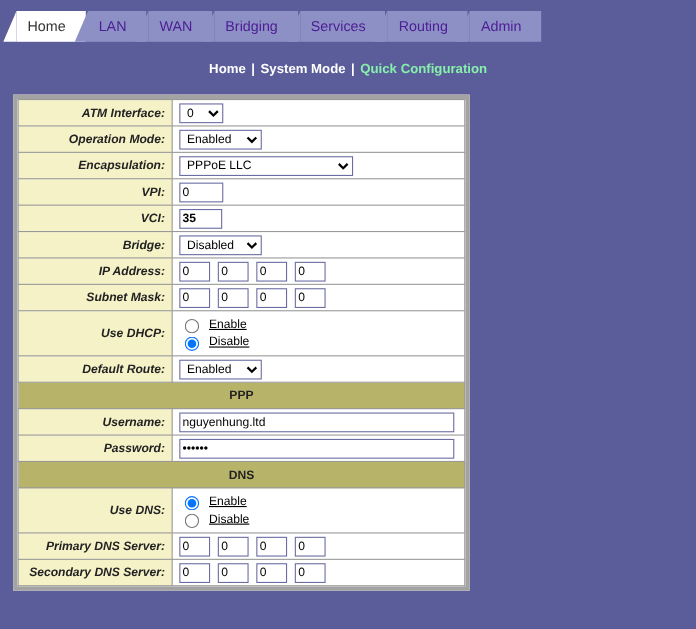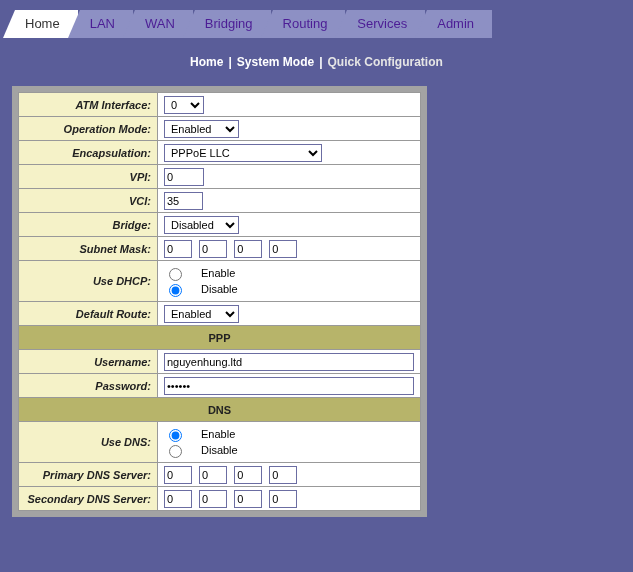--- a/index.html
+++ b/index.html
@@ -44,24 +44,24 @@
     height: 48px;
     display: flex;
     justify-content: center;
     align-items: center;
     color: #fff;
     font-weight: bold;
     font-size: 12px;
     gap: 5px;
   }
   .breadcrumb .sep { color: #fff; }
-  .breadcrumb .current { color: #e5e5e5; }
+  .breadcrumb .current { color: #86efac; }
   .panel {
     background: #fff;
-    border: 6px solid #a3a3a3;
+    border: 4px solid #a3a3a3;
     margin-left: 12px;
     width: 415px;
     max-height: 486px;
     overflow: hidden;
   }
   table.form { width: 100%; border-collapse: collapse; }
   table.form td {
     border: 1px solid #999;
     padding: 2px 6px;
     height: 24px;
@@ -88,33 +88,33 @@
   }
   select, input[type=text], input[type=password] {
     font-size: 11px;
     border: 1px solid #6b6da2;
     background: #fff;
     height: 18px;
     padding: 0 2px;
   }
   .octet { width: 28px; text-align: left; margin-right: 4px; }
   .wide { width: 250px; }
-  .radio-row { display: flex; align-items: flex-end; gap: 16px; line-height: 16px; }
+  .radio-row { display: flex; align-items: flex-end; gap: 6px; line-height: 16px; text-decoration: underline; }
   .radio-group { padding: 2px 0; }
 </style>
 </head>
 <body>
 
 <div class="tabbar">
   <div class="tab active">Home</div>
   <div class="tab">LAN</div>
   <div class="tab">WAN</div>
   <div class="tab">Bridging</div>
+  <div class="tab">Services</div>
   <div class="tab">Routing</div>
-  <div class="tab">Services</div>
   <div class="tab">Admin</div>
 </div>
 
 <div class="breadcrumb">
   <span>Home</span>
   <span class="sep">|</span>
   <span>System Mode</span>
   <span class="sep">|</span>
   <span class="current">Quick Configuration</span>
 </div>
@@ -147,32 +147,41 @@
 <tr>
   <td class="label">VPI:</td>
   <td class="value">
     <input type="text" style="width: 40px;" value="0">
   </td>
 </tr>
 
 <tr>
   <td class="label">VCI:</td>
   <td class="value">
-    <input type="text" style="width: 39px;" value="35">
+    <input type="text" style="width: 39px; font-weight: bold;" value="35">
   </td>
 </tr>
 
 <tr>
   <td class="label">Bridge:</td>
   <td class="value">
     <select style="width:75px"><option>Disabled</option></select>
   </td>
 </tr>
 
 
+<tr>
+  <td class="label">IP Address:</td>
+  <td class="value">
+    <input class="octet" type="text" value="0" style="">
+    <input class="octet" type="text" value="0" style="">
+    <input class="octet" type="text" value="0" style="">
+    <input class="octet" type="text" value="0" style="">
+  </td>
+</tr>
 
 <tr>
   <td class="label">Subnet Mask:</td>
   <td class="value">
     <input class="octet" type="text" value="0" style="">
     <input class="octet" type="text" value="0" style="">
     <input class="octet" type="text" value="0" style="">
     <input class="octet" type="text" value="0" style="">
   </td>
 </tr>

